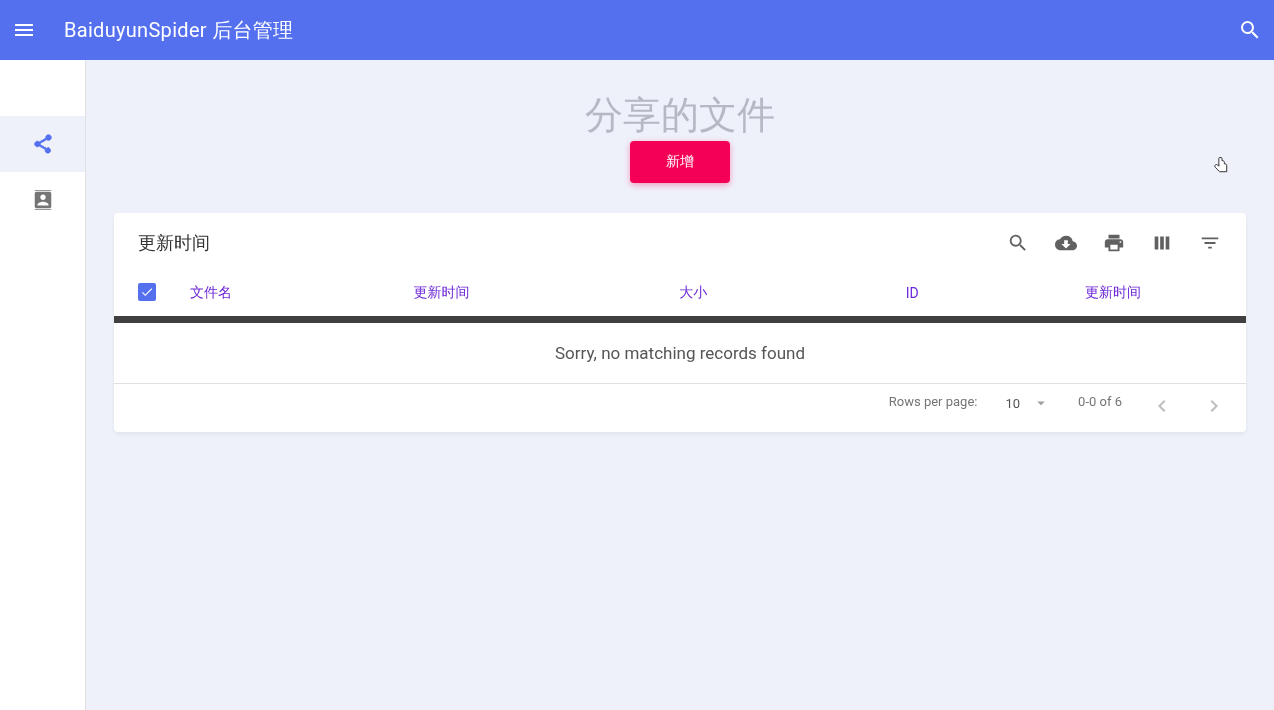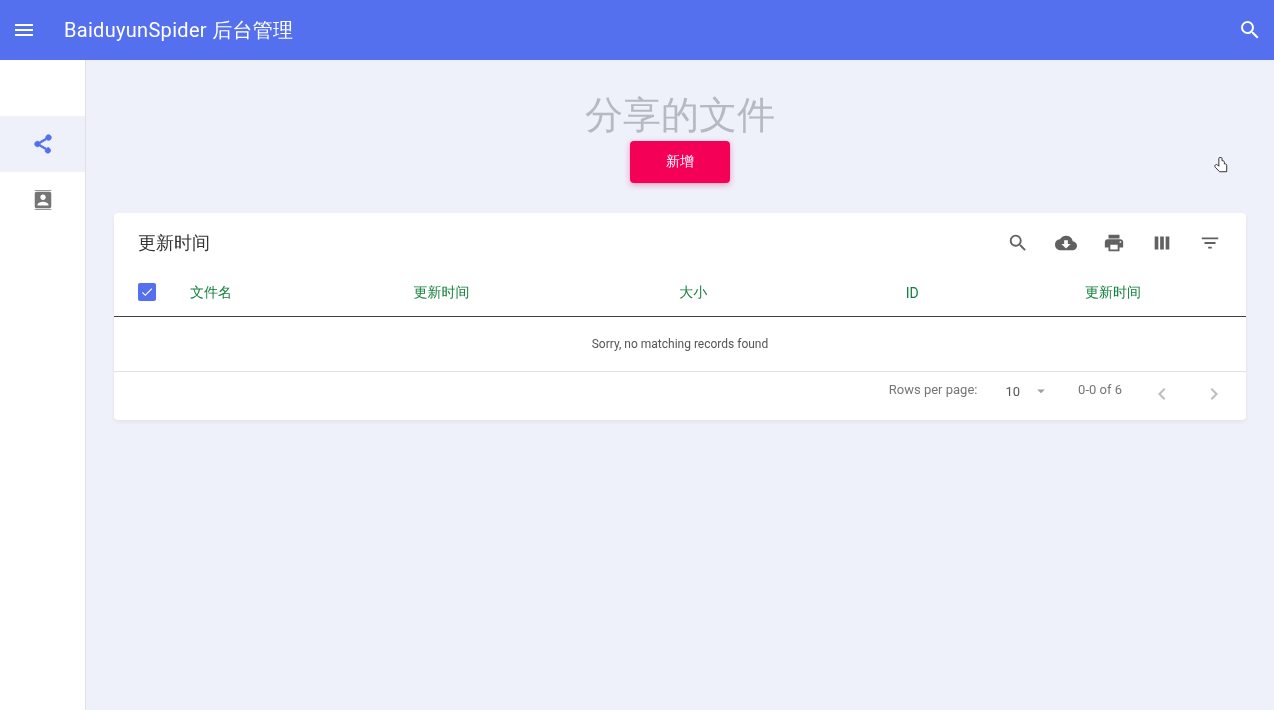--- a/index.html
+++ b/index.html
@@ -25,23 +25,23 @@
 .btn-primary { background: #f50057; color: #fff; border: none; padding: 12px 36px; font-size: 14px; border-radius: 4px; cursor: pointer; box-shadow: 0 2px 6px rgba(245,0,87,0.35); font-weight: 500; }
 
 .card { background: #fff; border-radius: 4px; box-shadow: 0 2px 4px rgba(0,0,0,0.06); }
 .card-header { display: flex; align-items: center; justify-content: space-between; padding: 18px 24px 14px 24px; }
 .card-title { font-size: 18px; font-weight: 400; color: #333; }
 .card-actions { display: flex; gap: 24px; }
 .icon-btn { width: 24px; height: 24px; cursor: pointer; display: flex; align-items: center; justify-content: center; }
 .icon-btn svg { fill: #616161; }
 
 .table { width: 100%; border-collapse: collapse; }
-.table thead th { text-align: left; padding: 14px 16px; font-size: 14px; font-weight: 400; color: #15803d; border-bottom: 1px solid #404040; }
+.table thead th { text-align: left; padding: 14px 16px; font-size: 14px; font-weight: 400; color: #6d28d9; border-bottom: 7px solid #404040; }
 .table thead th:first-child { padding-left: 24px; width: 60px; }
-.table tbody td { padding: 20px 16px; text-align: center; font-size: 12px; color: #555; border-bottom: 1px solid #e0e0e0; }
+.table tbody td { padding: 20px 16px; text-align: center; font-size: 17px; color: #555; border-bottom: 1px solid #e0e0e0; }
 .checkbox { width: 18px; height: 18px; background: #5570ee; border-radius: 2px; display: inline-flex; align-items: center; justify-content: center; cursor: pointer; }
 .checkbox svg { fill: #fff; }
 
 .table-footer { display: flex; align-items: flex-start; justify-content: flex-end; padding: 10px 20px 14px 20px; gap: 28px; font-size: 13px; color: #757575; }
 .rows-select { display: inline-flex; align-items: center; gap: 12px; cursor: pointer; color: #555; }
 .rows-select svg { fill: #9e9e9e; }
 .pager-btn { width: 24px; height: 24px; cursor: pointer; display: flex; align-items: center; justify-content: center; }
 .pager-btn svg { fill: #bdbdbd; }
 
 .cursor { position: fixed; width: 20px; height: 22px; pointer-events: none; z-index: 999; }

